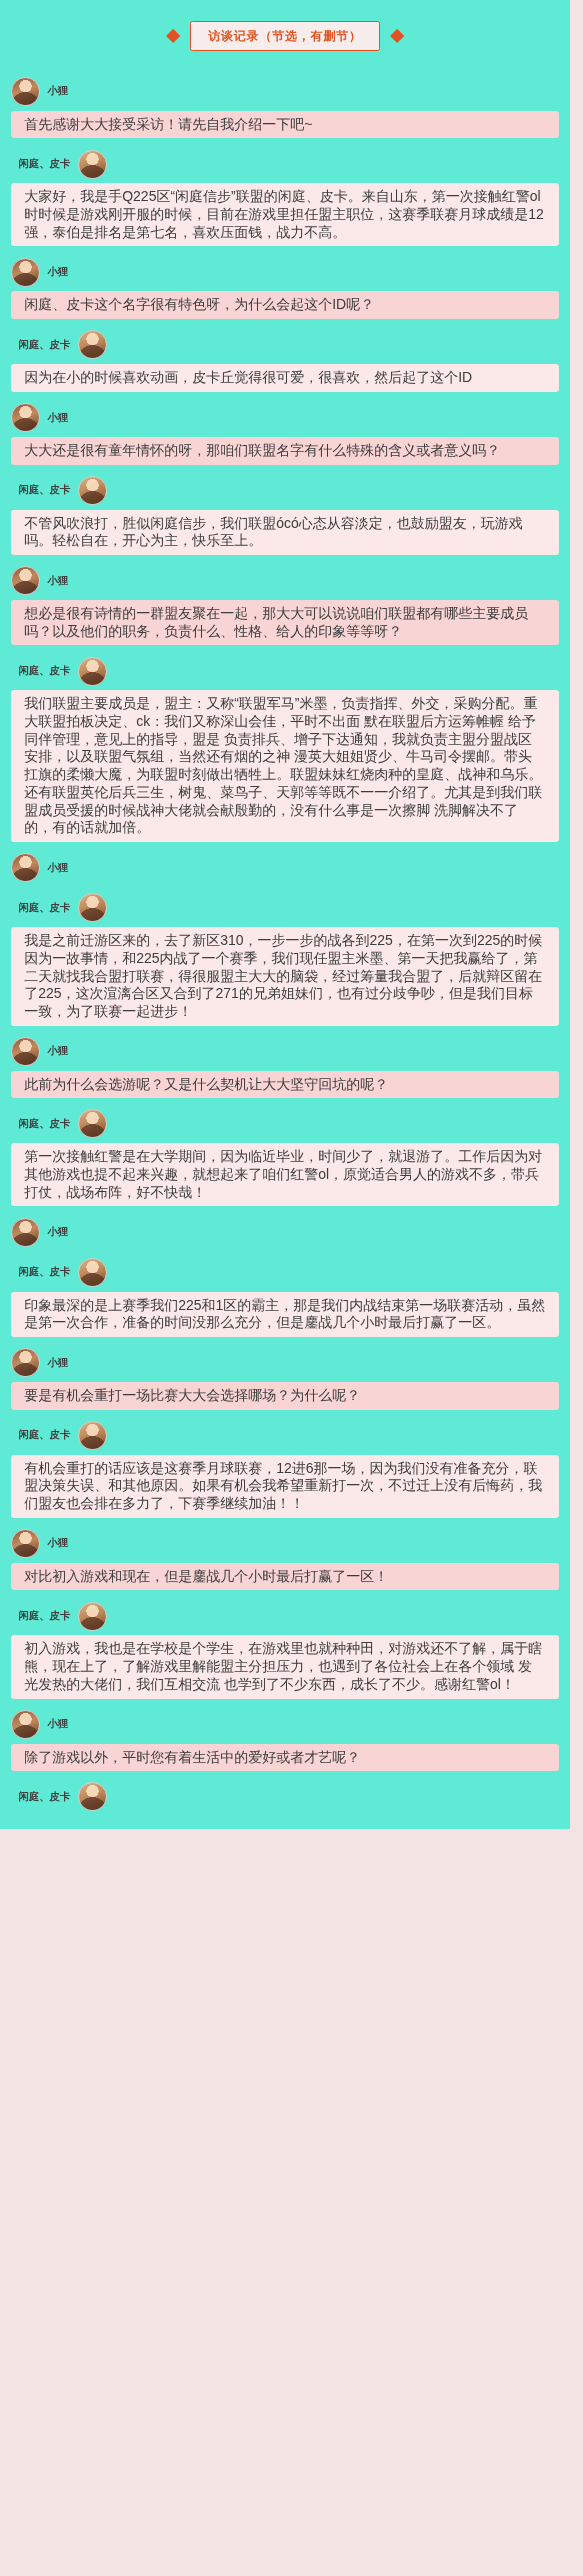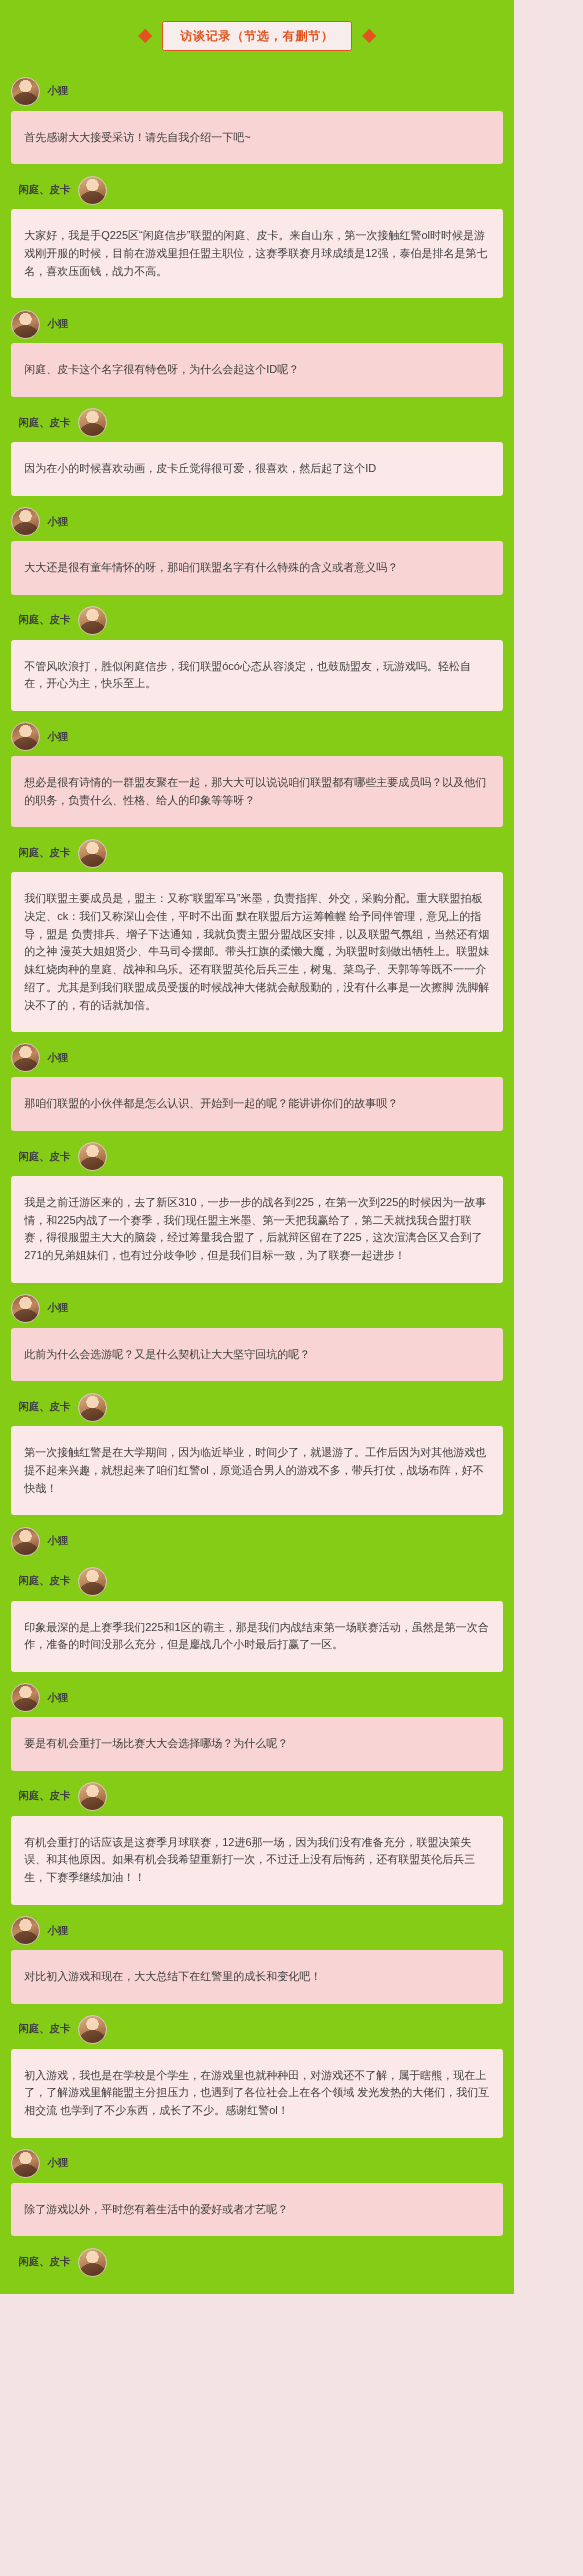--- a/index.html
+++ b/index.html
@@ -5,22 +5,22 @@
   html, body {
     margin: 0;
     padding: 0;
     background: #f3e3e3;
     font-family: "Liberation Sans", sans-serif;
   }
   body {
     width: 584px;
   }
   .page {
-    width: 514px;
-    background: #84cc16;
+    width: 570px;
+    background: #5eead4;
     padding-bottom: 13px;
     box-sizing: border-box;
   }
 
   
   .banner {
     display: flex;
     align-items: center;
     justify-content: center;
     padding: 21px 0 14.5px 0;
@@ -79,24 +79,24 @@
                 radial-gradient(circle at 50% 105%, rgba(60,30,20,.55) 0 45%, rgba(0,0,0,0) 46%);
   }
   .name-label {
     font-size: 10.4px;
     color: #3f3f3f;
     font-weight: bold;
     margin: 0 7.2px;
   }
   .bubble {
     border-radius: 3.2px;
-    font-size: 11px;
+    font-size: 14px;
     line-height: 17.7px;
     color: #3c3c3c;
-    padding: 18px 13px;
+    padding: 5px 13px;
     box-sizing: border-box;
   }
   .bubble.host {
     background: #f8d4d4;
   }
   .bubble.guest {
     background: #fbe9e9;
   }
   
   .row-bubble {
@@ -186,23 +186,20 @@
       </div>
       <div class="row-bubble">
         <div class="bubble guest">我们联盟主要成员是，盟主：又称“联盟军马”米墨，负责指挥、外交，采购分配。重大联盟拍板决定、ck：我们又称深山会佳，平时不出面 默在联盟后方运筹帷幄 给予同伴管理，意见上的指导，盟是 负责排兵、增子下达通知，我就负责主盟分盟战区安排，以及联盟气氛组，当然还有烟的之神 漫英大姐姐贤少、牛马司令摆邮。带头扛旗的柔懒大魔，为联盟时刻做出牺牲上。联盟妹妹红烧肉种的皇庭、战神和乌乐。还有联盟英伦后兵三生，树鬼、菜鸟子、天郭等等既不一一介绍了。尤其是到我们联盟成员受援的时候战神大佬就会献殷勤的，没有什么事是一次擦脚 洗脚解决不了的，有的话就加倍。</div>
       </div>
       <div class="name-row">
         <div class="avatar host">
           <div class="hair"></div>
         </div>
         <div class="name-label">小狸</div>
       </div>
-      <div class="row-bubble">
-        <div class="bubble host">那咱们联盟的小伙伴都是怎么认识、开始到一起的呢？能讲讲你们的故事呗？</div>
-      </div>
       <div class="name-row right">
         <div class="name-label">闲庭、皮卡</div>
         <div class="avatar guest">
           <div class="hair"></div>
         </div>
       </div>
       <div class="row-bubble">
         <div class="bubble guest">我是之前迁游区来的，去了新区310，一步一步的战各到225，在第一次到225的时候因为一故事情，和225内战了一个赛季，我们现任盟主米墨、第一天把我赢给了，第二天就找我合盟打联赛，得很服盟主大大的脑袋，经过筹量我合盟了，后就辩区留在了225，这次渲漓合区又合到了271的兄弟姐妹们，也有过分歧争吵，但是我们目标一致，为了联赛一起进步！</div>
       </div>
       <div class="name-row">
@@ -247,30 +244,30 @@
       <div class="row-bubble">
         <div class="bubble host">要是有机会重打一场比赛大大会选择哪场？为什么呢？</div>
       </div>
       <div class="name-row right">
         <div class="name-label">闲庭、皮卡</div>
         <div class="avatar guest">
           <div class="hair"></div>
         </div>
       </div>
       <div class="row-bubble">
-        <div class="bubble guest">有机会重打的话应该是这赛季月球联赛，12进6那一场，因为我们没有准备充分，联盟决策失误、和其他原因。如果有机会我希望重新打一次，不过迁上没有后悔药，还有联盟英伦后兵三生，下赛季继续加油！！</div>
-      </div>
-      <div class="name-row">
-        <div class="avatar host">
-          <div class="hair"></div>
-        </div>
-        <div class="name-label">小狸</div>
-      </div>
-      <div class="row-bubble">
-        <div class="bubble host">对比初入游戏和现在，大大总结下在红警里的成长和变化吧！</div>
+        <div class="bubble guest">有机会重打的话应该是这赛季月球联赛，12进6那一场，因为我们没有准备充分，联盟决策失误、和其他原因。如果有机会我希望重新打一次，不过迁上没有后悔药，我们盟友也会排在多力了，下赛季继续加油！！</div>
+      </div>
+      <div class="name-row">
+        <div class="avatar host">
+          <div class="hair"></div>
+        </div>
+        <div class="name-label">小狸</div>
+      </div>
+      <div class="row-bubble">
+        <div class="bubble host">对比初入游戏和现在，但是鏖战几个小时最后打赢了一区！</div>
       </div>
       <div class="name-row right">
         <div class="name-label">闲庭、皮卡</div>
         <div class="avatar guest">
           <div class="hair"></div>
         </div>
       </div>
       <div class="row-bubble">
         <div class="bubble guest">初入游戏，我也是在学校是个学生，在游戏里也就种种田，对游戏还不了解，属于瞎熊，现在上了，了解游戏里解能盟主分担压力，也遇到了各位社会上在各个领域 发光发热的大佬们，我们互相交流 也学到了不少东西，成长了不少。感谢红警ol！</div>
       </div>

